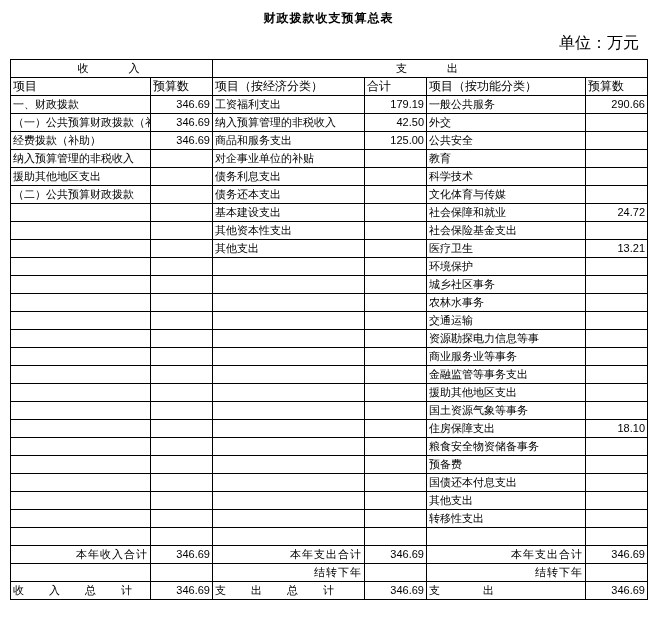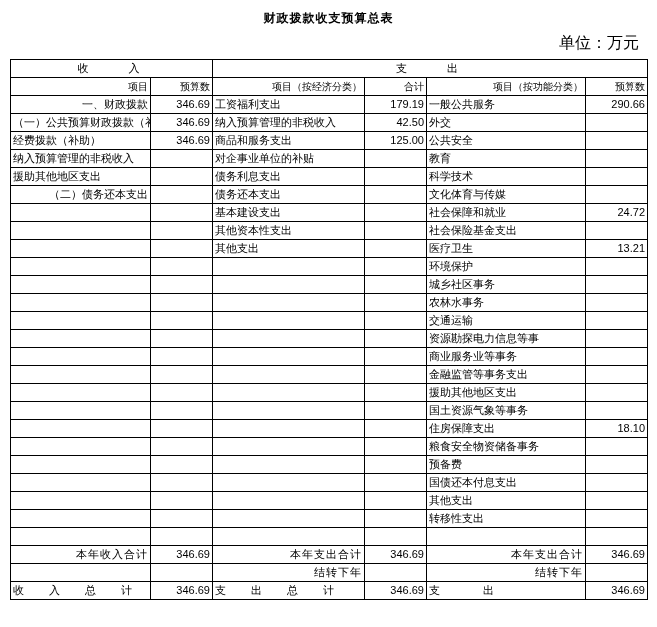--- a/index.html
+++ b/index.html
@@ -49,32 +49,32 @@
     font-weight: normal;
     overflow: hidden;
     white-space: nowrap;
   }
   .grp-head {
     text-align: center;
     letter-spacing: 6px;
     font-size: 11px;
   }
   .col-head {
-    text-align: right;
-    font-size: 10px;
+    text-align: left;
+    font-size: 12px;
   }
   .num {
     text-align: right;
     padding-right: 3px;
   }
   .txt {
     text-align: left;
     padding-left: 2px;
   }
-  .indent1 { padding-left: 2px; text-align: right; }
+  .indent1 { padding-left: 2px; }
   .indent2 { padding-left: 14px; }
   .indent3 { padding-left: 22px; margin-top: 15px; }
   .total-label {
     text-align: right;
     letter-spacing: 1px;
   }
   .wide-space {
     text-align: left;
     letter-spacing: 7px;
   }
@@ -151,21 +151,21 @@
         </tr>
         <tr>
           <td class="txt indent2">援助其他地区支出</td>
           <td class="num"></td>
           <td class="txt">债务利息支出</td>
           <td class="num"></td>
           <td class="txt">科学技术</td>
           <td class="num"></td>
         </tr>
         <tr>
-          <td class="txt indent1">（二）债务还本支出</td>
+          <td class="txt indent1">（二）公共预算财政拨款</td>
           <td class="num"></td>
           <td class="txt">债务还本支出</td>
           <td class="num"></td>
           <td class="txt">文化体育与传媒</td>
           <td class="num"></td>
         </tr>
         <tr>
           <td class="txt indent1"></td>
           <td class="num"></td>
           <td class="txt">基本建设支出</td>

